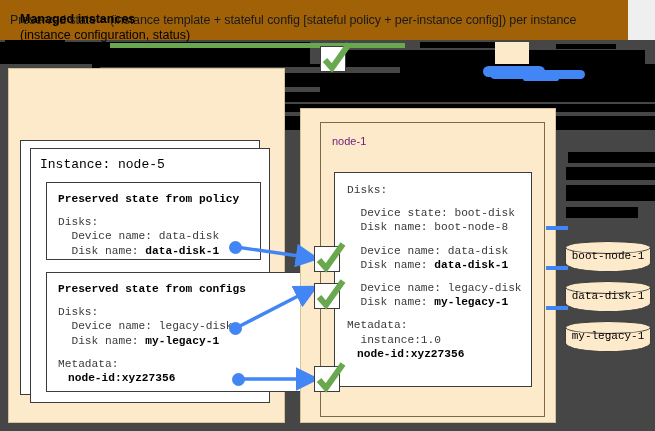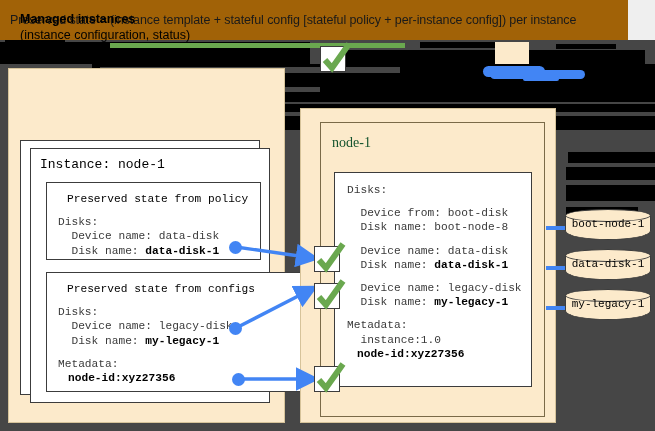--- a/index.html
+++ b/index.html
@@ -55,60 +55,60 @@
   }
   .instance-title{
     position:absolute;left:40px;top:157px;
     font-family:"Liberation Mono", monospace;font-size:13px;color:#000;
   }
 
   .inner-box{
     position:absolute;background:#fff;border:1px solid #3c3c3c;box-sizing:border-box;
     font-family:"Liberation Mono", monospace;font-size:11.2px;line-height:14.2px;color:#3a3a3a;
   }
-  .inner-box .hdr{font-weight:normal;color:#000;display:block;margin-bottom:9px;margin-left:9px;}
+  .inner-box .hdr{font-weight:bold;color:#000;display:block;margin-bottom:9px;}
   .inner-box .ln{display:block;white-space:pre;}
   .inner-box .b{font-weight:bold;color:#000;}
   .gap{display:block;height:9px;}
 
   #box-policy{left:46px;top:182px;width:215px;height:78px;padding:9px 0 0 11px;}
   #box-configs{left:46px;top:272px;width:258px;height:120px;padding:9px 0 0 11px;}
 
   
   .panel-right{
     position:absolute;left:300px;top:108px;width:256px;height:315px;
     background:#fceacb;border:1px solid #d6c39a;box-sizing:border-box;
   }
   .panel-right-inner{
     position:absolute;left:320px;top:122px;width:225px;height:295px;
     background:#fceacb;border:1px solid #7a6a48;box-sizing:border-box;
   }
   .node-title{
     position:absolute;left:332px;top:135px;
-    font-family:Liberation Serif, serif;font-size:14px;color:#14532d;
+    font-family:Liberation Sans, sans-serif;font-size:11px;color:#701a75;
   }
   #box-node{
     left:334px;top:172px;width:198px;height:215px;padding:10px 0 0 12px;
     font-size:11.2px;line-height:14.2px;
   }
 
   
   .check{
     position:absolute;width:26px;height:26px;background:#fff;border:1px solid #3c3c3c;
     box-sizing:border-box;
   }
   .check svg{position:absolute;left:-2px;top:-6px;width:34px;height:34px;overflow:visible;}
 
   
   .conn{position:absolute;overflow:visible;}
   .dot{position:absolute;width:13px;height:13px;border-radius:50%;background:#4285f4;}
 
   
   .disk{
-    position:absolute;width:86px;height:33px;
+    position:absolute;width:86px;height:33px;margin-top:32px;
   }
   .disk .body{
     position:absolute;left:0;top:6px;width:86px;height:25px;
     background:#fceacb;border:1px solid #3c3c3c;border-top:none;
     border-radius:0 0 43px 43px / 0 0 9px 9px;box-sizing:border-box;
   }
   .disk .top{
     position:absolute;left:0;top:0px;width:86px;height:13px;
     background:#fceacb;border:1px solid #3c3c3c;border-radius:50%;box-sizing:border-box;
   }
@@ -162,21 +162,21 @@
   <div class="panel-left"></div>
 
   <div class="panel-left-title">
     <span class="pl-b">Managed instances</span><br>
     <span>(instance configuration, status)</span><br>
     <span class="pl-b">autogenerated</span>
   </div>
 
   <div class="card-stack-back"></div>
   <div class="card-stack-front"></div>
-  <div class="instance-title">Instance: node-1</div>
+  <div class="instance-title">Instance: node-5</div>
 
   <div class="inner-box" id="box-policy">
     <span class="hdr">Preserved state from policy</span>
     <span class="ln">Disks:</span>
     <span class="ln">  Device name: data-disk</span>
     <span class="ln"><span>  Disk name: </span><span class="b">data-disk-1</span></span>
   </div>
 
   <div class="inner-box" id="box-configs">
     <span class="hdr">Preserved state from configs</span>
@@ -188,21 +188,21 @@
     <span class="ln b" style="padding-left:10px;">node-id:xyz27356</span>
   </div>
 
   <div class="panel-right"></div>
   <div class="panel-right-inner"></div>
   <div class="node-title">node-1</div>
 
   <div class="inner-box" id="box-node">
     <span class="ln">Disks:</span>
     <span class="gap"></span>
-    <span class="ln">  Device from: boot-disk</span>
+    <span class="ln">  Device state: boot-disk</span>
     <span class="ln">  Disk name: boot-node-8</span>
     <span class="gap"></span>
     <span class="ln">  Device name: data-disk</span>
     <span class="ln"><span>  Disk name: </span><span class="b">data-disk-1</span></span>
     <span class="gap"></span>
     <span class="ln">  Device name: legacy-disk</span>
     <span class="ln"><span>  Disk name: </span><span class="b">my-legacy-1</span></span>
     <span class="gap"></span>
     <span class="ln">Metadata:</span>
     <span class="ln">  instance:1.0</span>

